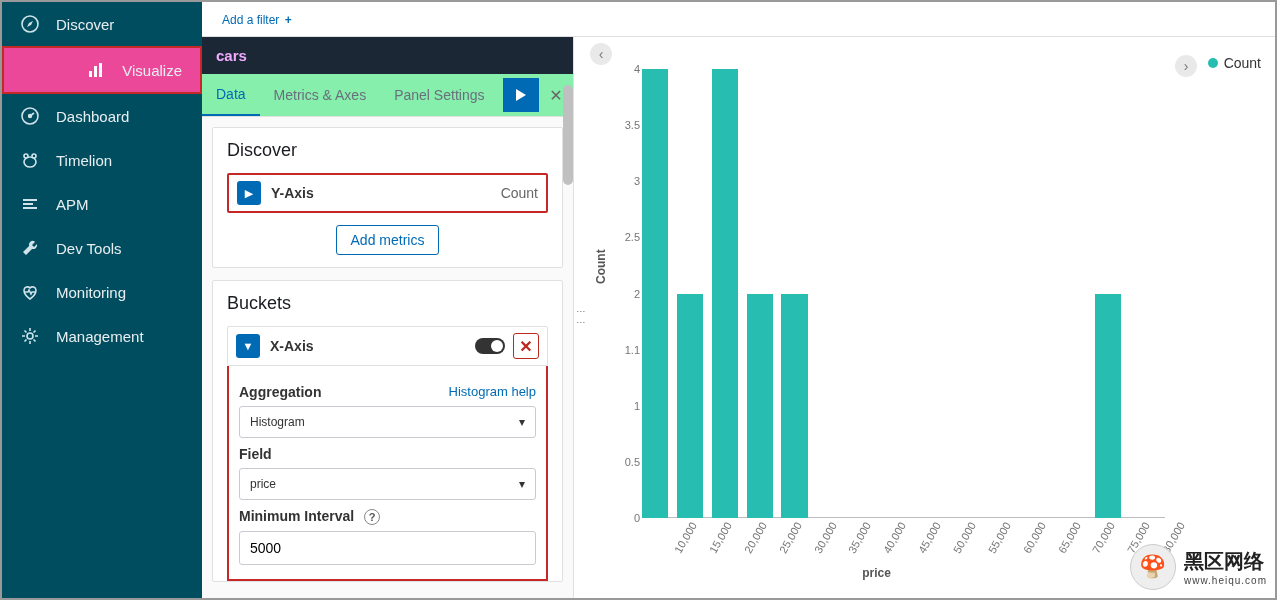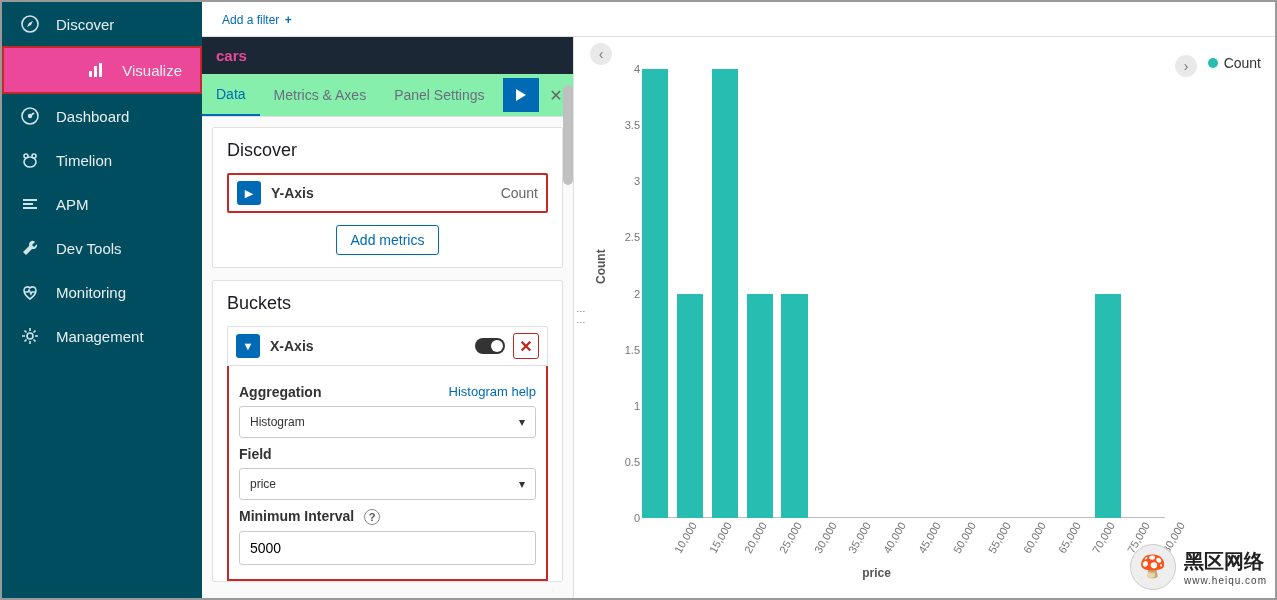--- a/index.html
+++ b/index.html
@@ -12,21 +12,21 @@
 .sidebar-item.active { background: #ec4899; position: relative; border: 2px solid #c62828; justify-content: flex-end; }
 .sidebar-item .icon { width: 20px; height: 20px; display: inline-flex; align-items: center; justify-content: center; }
 .sidebar-spacer { flex: 1; }
 .sidebar-collapse { display: flex; align-items: center; padding: 12px 18px; gap: 16px; font-size: 15px; border-top: 1px solid rgba(255,255,255,.12); }
 
 
 .main { flex: 1; display: flex; flex-direction: column; overflow: hidden; }
 .filter-bar { padding: 8px 20px; border-bottom: 1px solid #e0e0e0; background: #fff; }
 .add-filter { color: #006BB4; cursor: pointer; font-size: 12px; }
 .add-filter .plus { font-weight: bold; margin-left: 2px; color:#006BB4; }
-.index-bar { background: #1b2734; color: #ec4899; padding: 10px 14px; font-weight: 600; font-size: 15px; display:flex; align-items:center; }
+.index-bar { background: #1b2734; color: #f0abfc; padding: 10px 14px; font-weight: 600; font-size: 15px; display:flex; align-items:center; }
 .workspace { flex: 1; display: flex; overflow: hidden; }
 
 
 .config { width: 372px; border-right: 1px solid #e0e0e0; display: flex; flex-direction: column; background: #fafafa; position:relative; }
 .tabs { display: flex; align-items: center; background: #86efac; border-bottom: 1px solid #e0e0e0; }
 .tab { padding: 12px 14px; font-size: 14px; color: #69707D; cursor: pointer; }
 .tab.active { color: #006BB4; border-bottom: 2px solid #006BB4; }
 .tab-actions { margin-left: auto; display: flex; align-items: center; }
 .play-btn { background: #006BB4; color: #fff; width: 36px; height: 34px; display: inline-flex; align-items: center; justify-content: center; cursor: pointer; }
 .close-x { width: 34px; height: 34px; display: inline-flex; align-items: center; justify-content: center; color: #666; cursor: pointer; }
@@ -247,21 +247,21 @@
           </span>
         <div class="legend">
           <span class="dot"></span>
           <span>Count</span>
         </div>
         <div class="ylabel">Count</div>
         <div class="yticks" id="yticks">
             <div class="ytick" style="bottom: 0%;">0</div>
             <div class="ytick" style="bottom: 12.5%;">0.5</div>
             <div class="ytick" style="bottom: 25%;">1</div>
-            <div class="ytick" style="bottom: 37.5%;">1.5</div>
+            <div class="ytick" style="bottom: 37.5%;">1.1</div>
             <div class="ytick" style="bottom: 50%;">2</div>
             <div class="ytick" style="bottom: 62.5%; margin-left: 31px;">2.5</div>
             <div class="ytick" style="bottom: 75%;">3</div>
             <div class="ytick" style="bottom: 87.5%;">3.5</div>
             <div class="ytick" style="bottom: 100%;">4</div>
           </div>
         <div class="chart-area">
           <div class="plot" id="plot">
               <div class="baseline"></div>
               <div class="bar" style="left: 0%; width: 5%; height: 100%; background: rgb(39, 189, 176);"></div>

